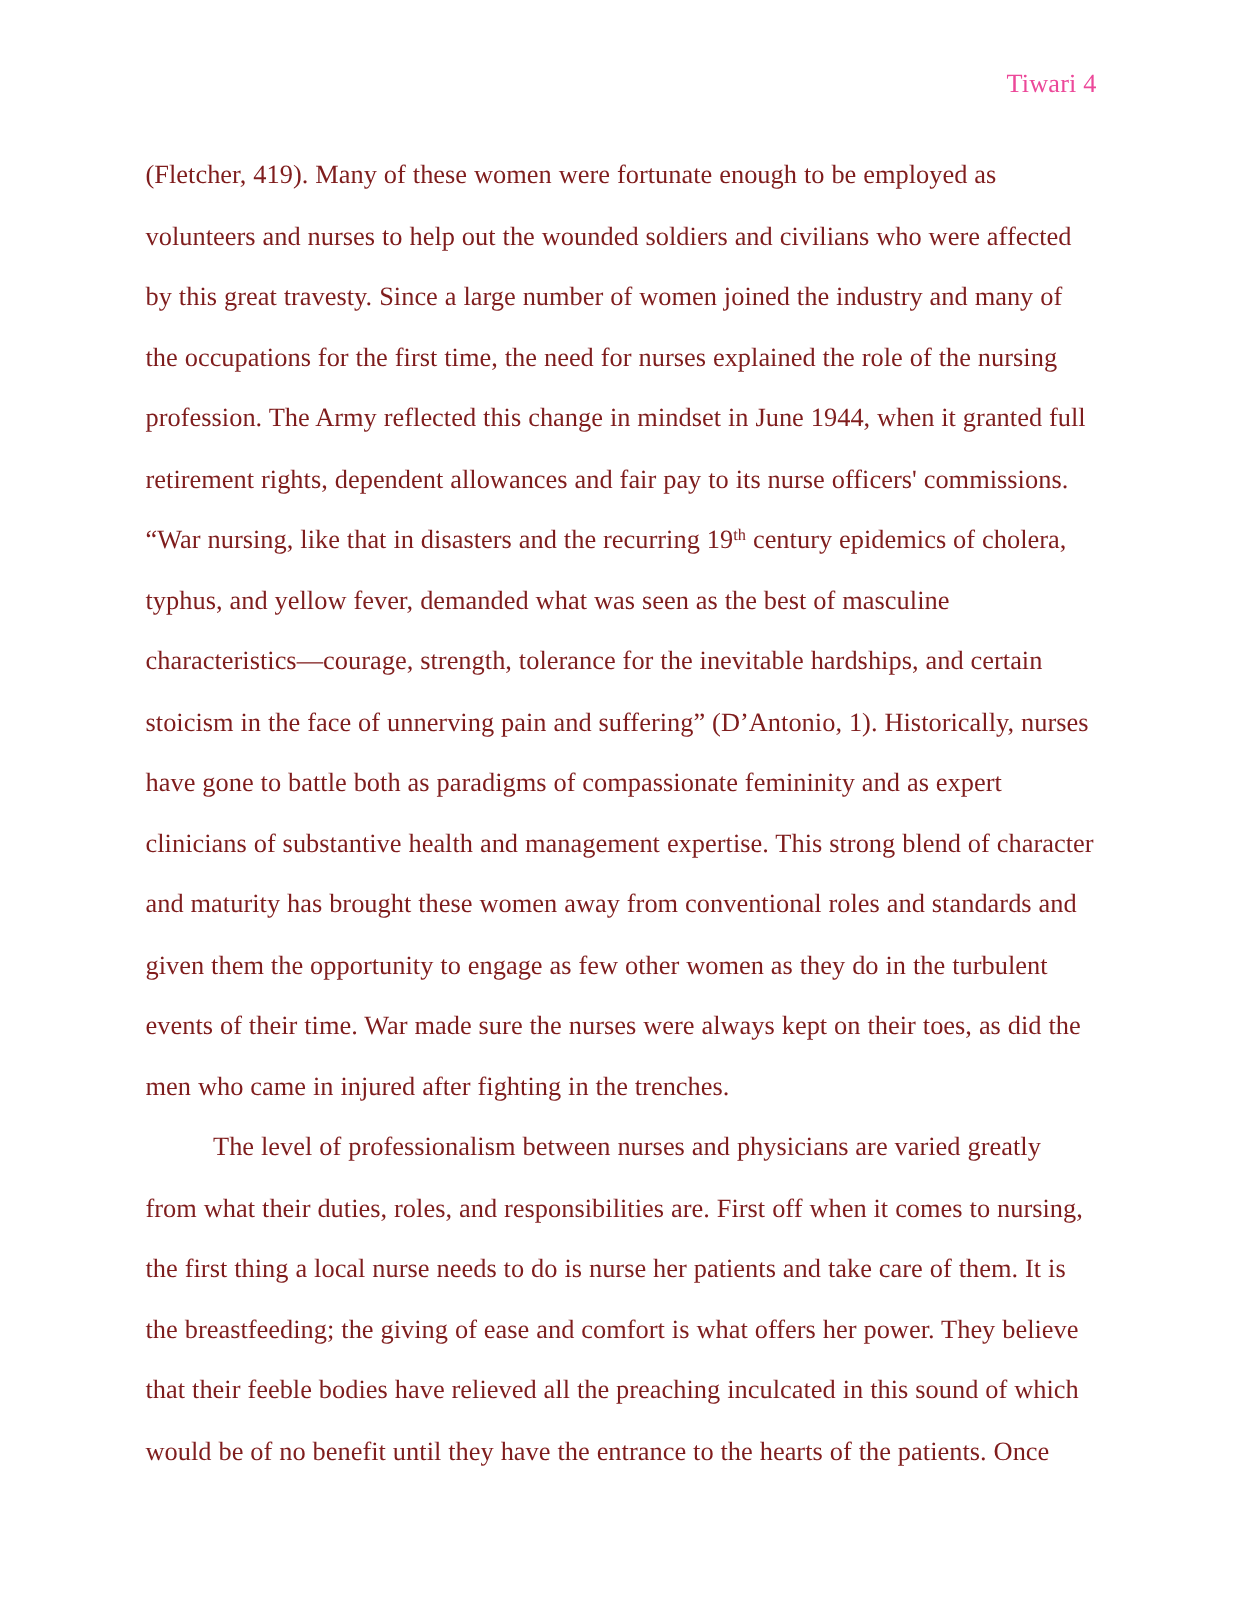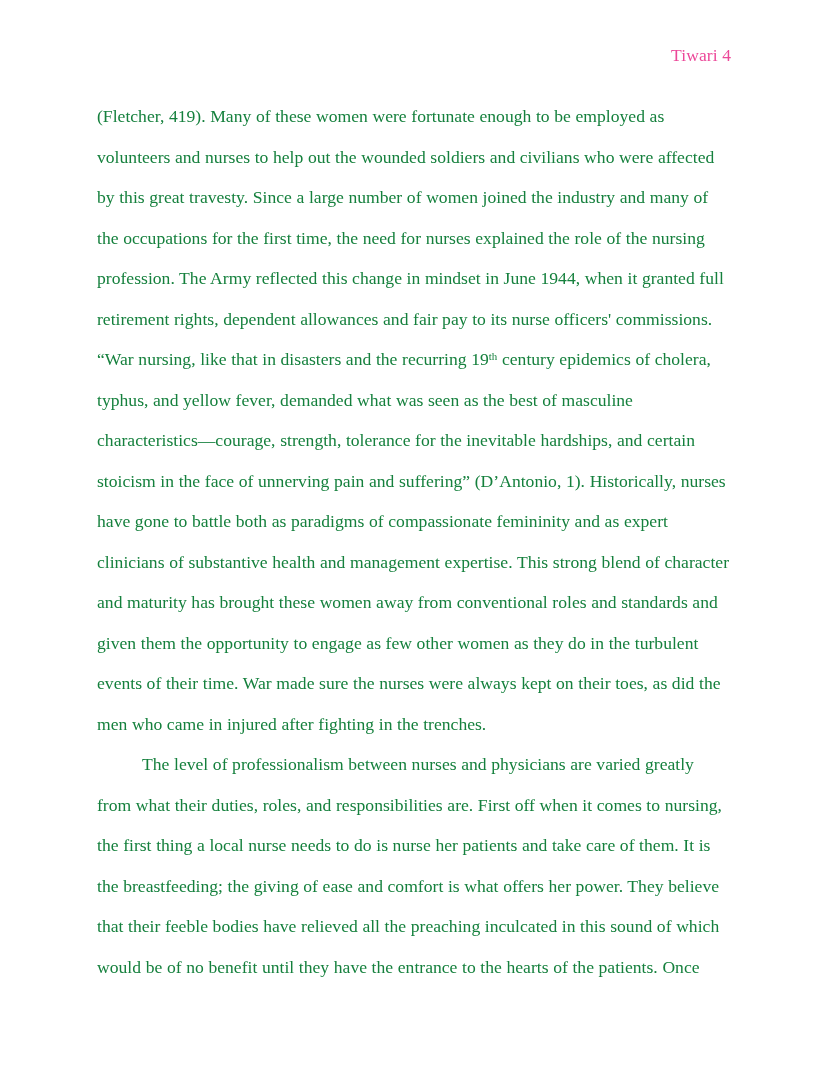--- a/index.html
+++ b/index.html
@@ -35,21 +35,21 @@
     width: 634px;
   }
   p.para {
     margin: 0;
     font-size: 17.6px;
     line-height: 40.5px;
     text-align: left;
     text-indent: 0;
     letter-spacing: 0.01px;
     word-spacing: 0.2px;
-    color: #15803d;
+    color: #7f1d1d;
     white-space: normal;
   }
   p.para.indent {
     text-indent: 45px;
   }
   sup {
     font-size: 0.62em;
     vertical-align: 0.45em;
     line-height: 0;
   }

